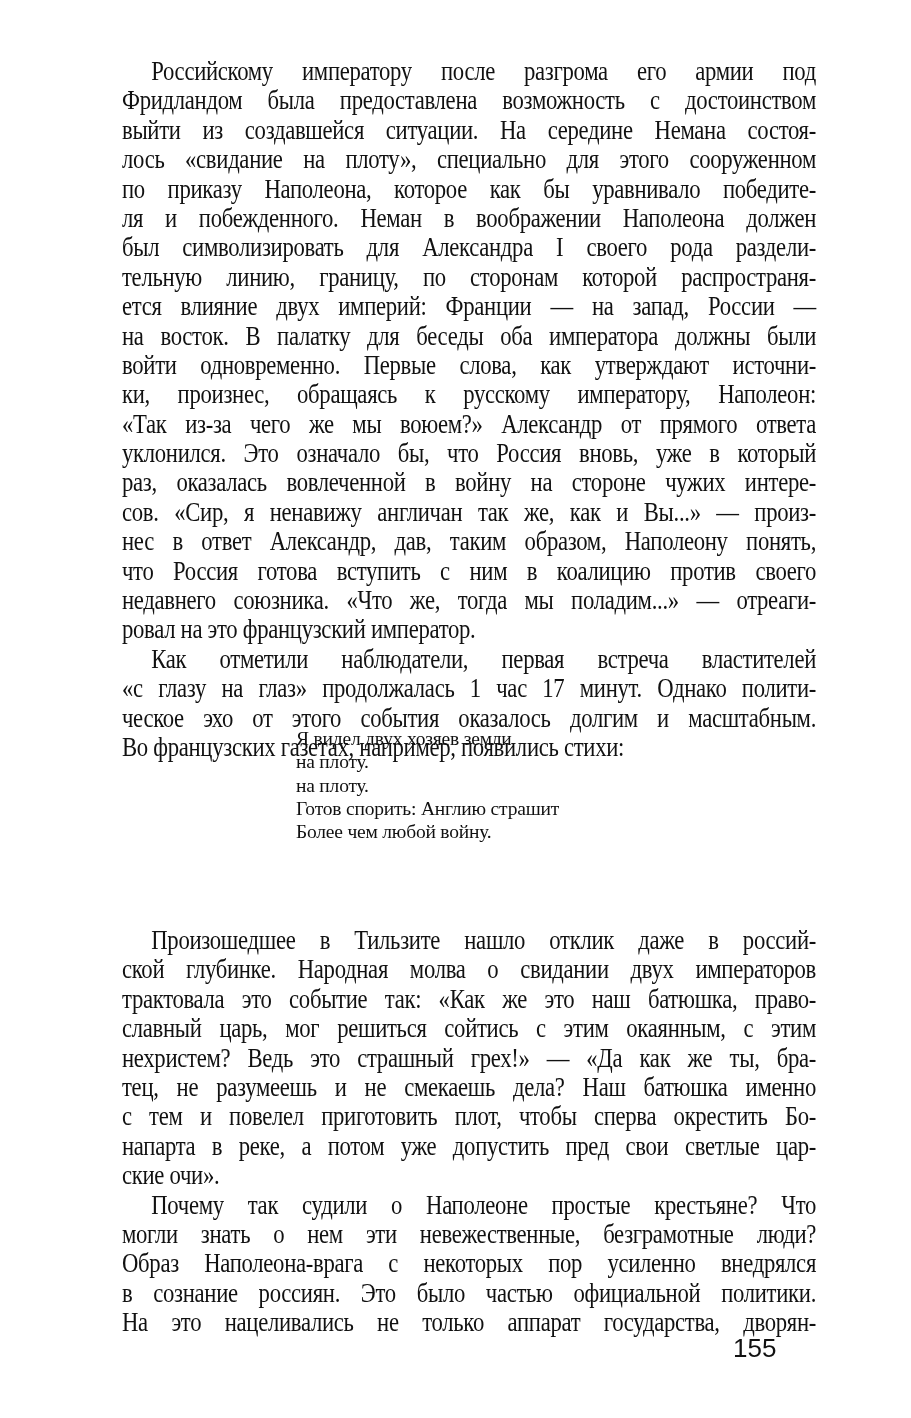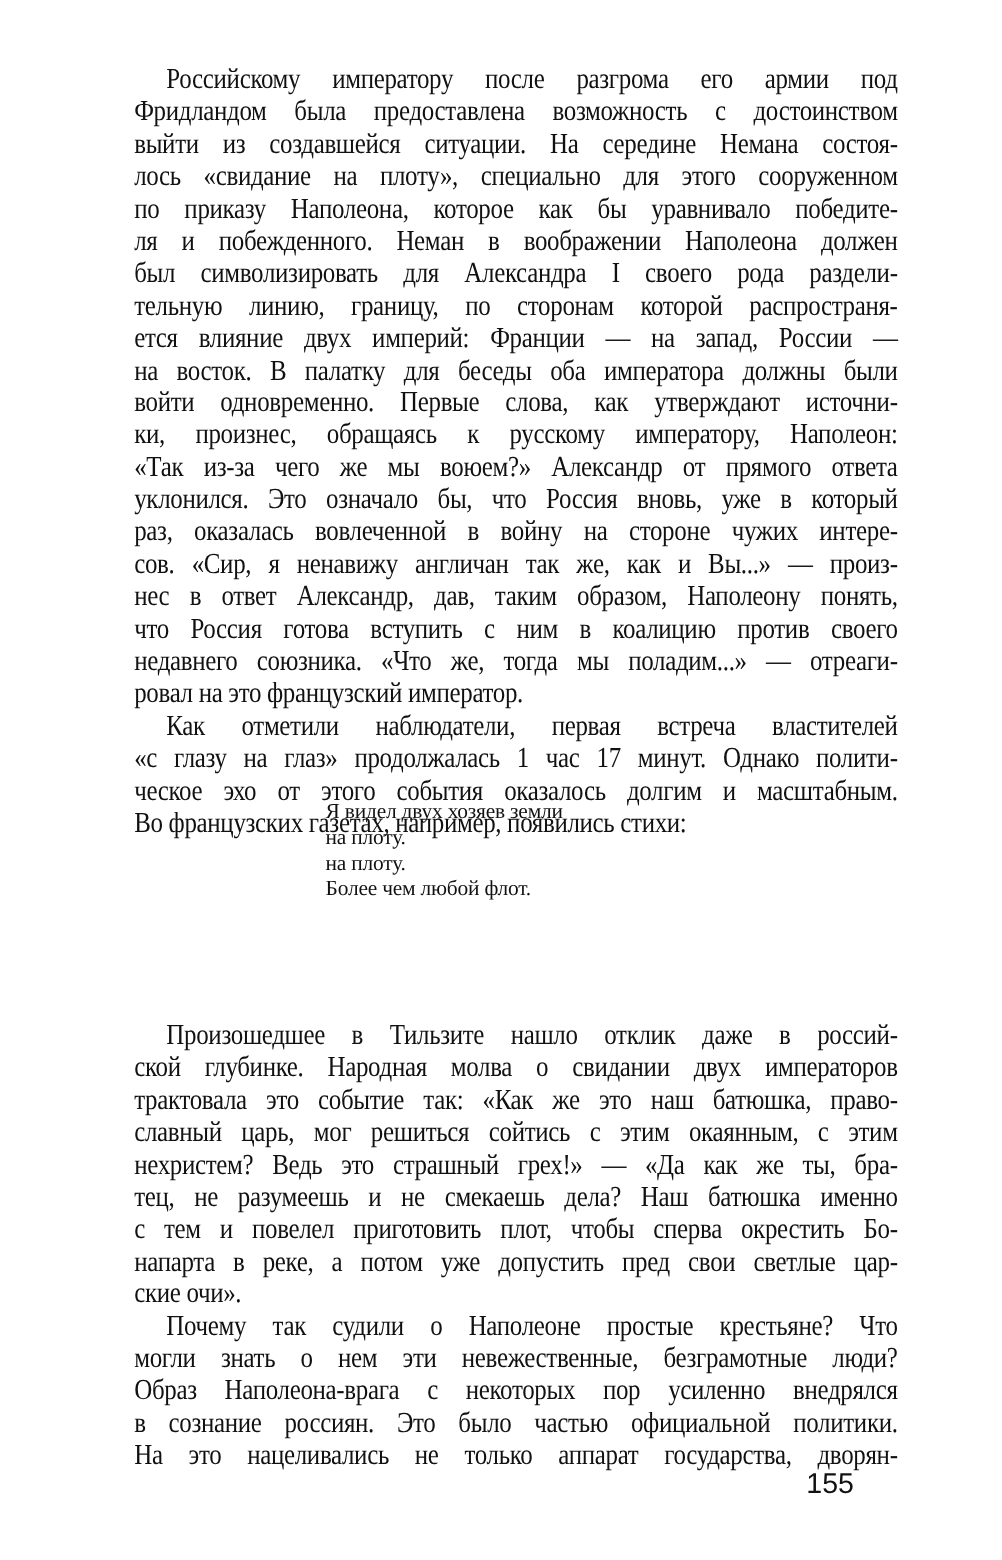--- a/index.html
+++ b/index.html
@@ -63,21 +63,22 @@
       <div class="line">«с глазу на глаз» продолжалась 1 час 17 минут. Однако полити-</div>
       <div class="line">ческое эхо от этого события оказалось долгим и масштабным.</div>
       <div class="line last">Во французских газетах, например, появились стихи:</div>
     </div>
 </div>
 
 <div class="verse" id="verse">
     <div>Я видел двух хозяев земли</div>
     <div>на плоту.</div>
     <div>на плоту.</div>
-    <div>Более чем любой флот.</div>
+    <div>Готов спорить: Англию страшит</div>
+    <div>Более чем любой войну.</div>
   </div>
 
 <div style="position:absolute; left:122px; top:926px;">
   <div class="para" id="p3">
       <div class="line" style="padding-left: 34px; width: 773px;">Произошедшее в Тильзите нашло отклик даже в россий-</div>
       <div class="line">ской глубинке. Народная молва о свидании двух императоров</div>
       <div class="line">трактовала это событие так: «Как же это наш батюшка, право-</div>
       <div class="line">славный царь, мог решиться сойтись с этим окаянным, с этим</div>
       <div class="line">нехристем? Ведь это страшный грех!» — «Да как же ты, бра-</div>
       <div class="line">тец, не разумеешь и не смекаешь дела? Наш батюшка именно</div>

